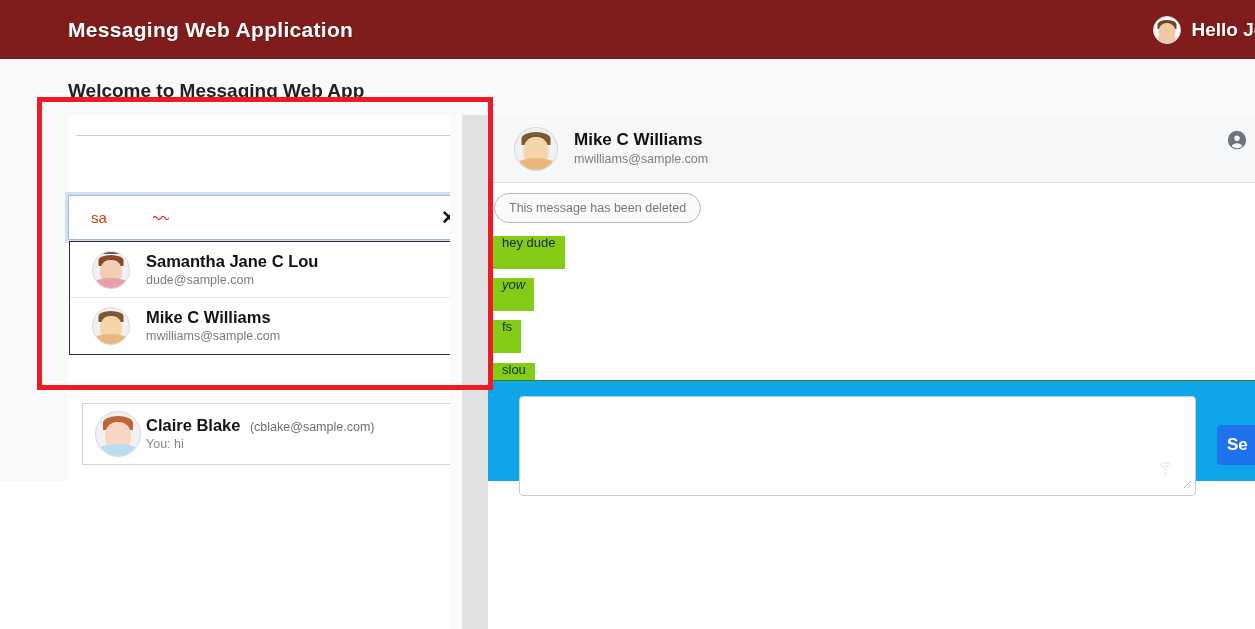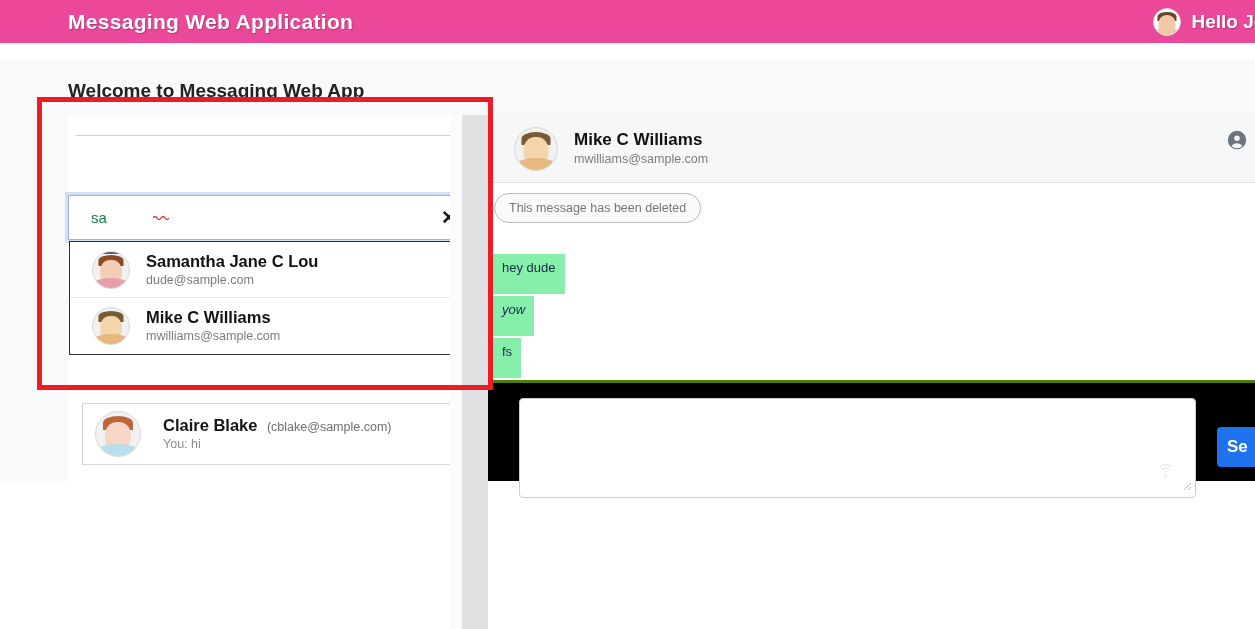--- a/index.html
+++ b/index.html
@@ -7,22 +7,22 @@
     margin: 0; padding: 0;
     width: 1255px; height: 629px;
     overflow: hidden;
     background: #ffffff;
     font-family: "Liberation Sans", sans-serif;
   }
 
   
   .app-header {
     position: absolute; top: 0; left: 0;
-    width: 1255px; height: 43px;
-    background: #ec4899;
+    width: 1255px; height: 59px;
+    background: #7f1d1d;
     display: flex; align-items: center;
     justify-content: space-between;
   }
   .app-title {
     margin-left: 68px;
     color: #ffffff;
     font-size: 21px;
     font-weight: bold;
     letter-spacing: .3px;
     text-shadow: 1px 1px 1px rgba(0,0,0,.25);
@@ -116,21 +116,21 @@
     position: absolute; left: 0px; top: 80px;
     width: 405px; height: 45px;
     background: #ffffff;
     border: 1px solid #9fb7e0;
     outline: 3px solid #d2e0f7;
     display: flex; align-items: center;
   }
   .search-input {
     flex: 1; border: none; outline: none;
     font-family: "Liberation Sans", sans-serif;
-    font-size: 15px; color: #15803d;
+    font-size: 15px; color: #c2410c;
     padding-left: 22px; background: transparent;
   }
   .spellmark {
     position:absolute; left:85px; top:100px;
     width:16px; height:4px; pointer-events:none;
   }
   .spellmark svg { display:block; }
   .search-clear {
     width: 46px; height: 100%;
     display: flex; align-items: center; justify-content: center;
@@ -158,21 +158,21 @@
 
   
   .contact-list { position: absolute; left: 14px; top: 288px; width: 378px; }
   .contact-row {
     display: flex; align-items: center;
     height: 62px; padding-left: 12px;
     border: 1px solid #d6d6d6;
     background: #ffffff;
     cursor: pointer;
   }
-  .contact-text { margin-left: 22px; line-height: 1.2; }
+  .contact-text { margin-left: 5px; line-height: 1.2; }
   .contact-title { white-space: nowrap; }
   .contact-name { font-size: 16.5px; font-weight: bold; color: #141414; }
   .contact-mail { font-size: 12.5px; color: #6e6e6e; margin-left: 5px; }
   .contact-snippet { font-size: 12.5px; color: #8a8a8a; margin-top: 2px; }
 
   
   .side-scroll-track {
     position: absolute; left: 462px; top: 56px;
     width: 26px; height: 514px;
     background: #dfe1e3;
@@ -201,43 +201,43 @@
   .chat-head-mail { font-size: 12.5px; color: #7d7d7d; margin-top: 2px; white-space: nowrap; }
   .chat-head-profile {
     position: absolute; right: 7px; top: 14px;
     width: 22px; height: 22px;
     cursor: pointer;
   }
 
   .messages { position: relative; height: 400px; }
   .msg { position: absolute; display: flex; align-items: flex-start; }
   .bubble-out {
-    background: #86efac; color: #162a45;
-    font-size: 13px; padding: 7px 9px 18px 9px;
-    line-height: 1.15; white-space: nowrap; margin-top: 18px;
+    background: #84cc16; color: #162a45;
+    font-size: 13px; padding: 0 9px 18px 9px;
+    line-height: 1.15; white-space: nowrap;
   }
   .bubble-deleted {
     border: 1px solid #b9b9b9; border-radius: 16px;
     background: #fafafa; color: #777;
     font-size: 12.5px; padding: 7px 14px;
     white-space: nowrap;
   }
   .trash-icon { position: absolute; cursor: pointer; }
   .tooltip-dark {
     position: absolute; background: #2b2b2b; color: #fff;
     font-size: 11.5px; padding: 6px 8px; border-radius: 3px;
     white-space: nowrap; overflow: hidden;
   }
 
   
   .composer {
     position: absolute; left: 488px; bottom: 0;
     width: 767px; height: 101px;
-    background: #000000;
-    border-top: 3px solid #4d7c0f;
+    background: #0ea5e9;
+    border-top: 1px solid #4d7c0f;
   }
   .composer-box {
     position: absolute; left: 31px; top: 15px;
     width: 677px; height: 100px;
     border: 1px solid #c9cdd2; border-radius: 4px;
     background: #ffffff;
   }
   .grammar-icon { position: absolute; right: 22px; bottom: 14px; opacity: .35; }
   .resize-grip { position: absolute; right: 3px; bottom: 2px; }
   .send-button {

